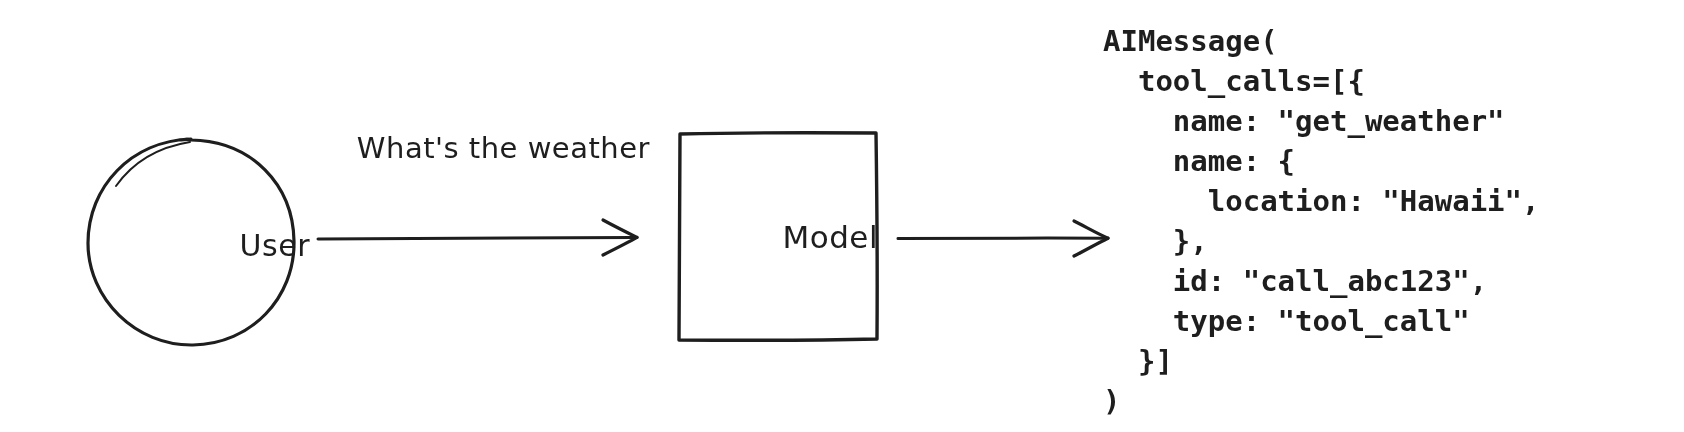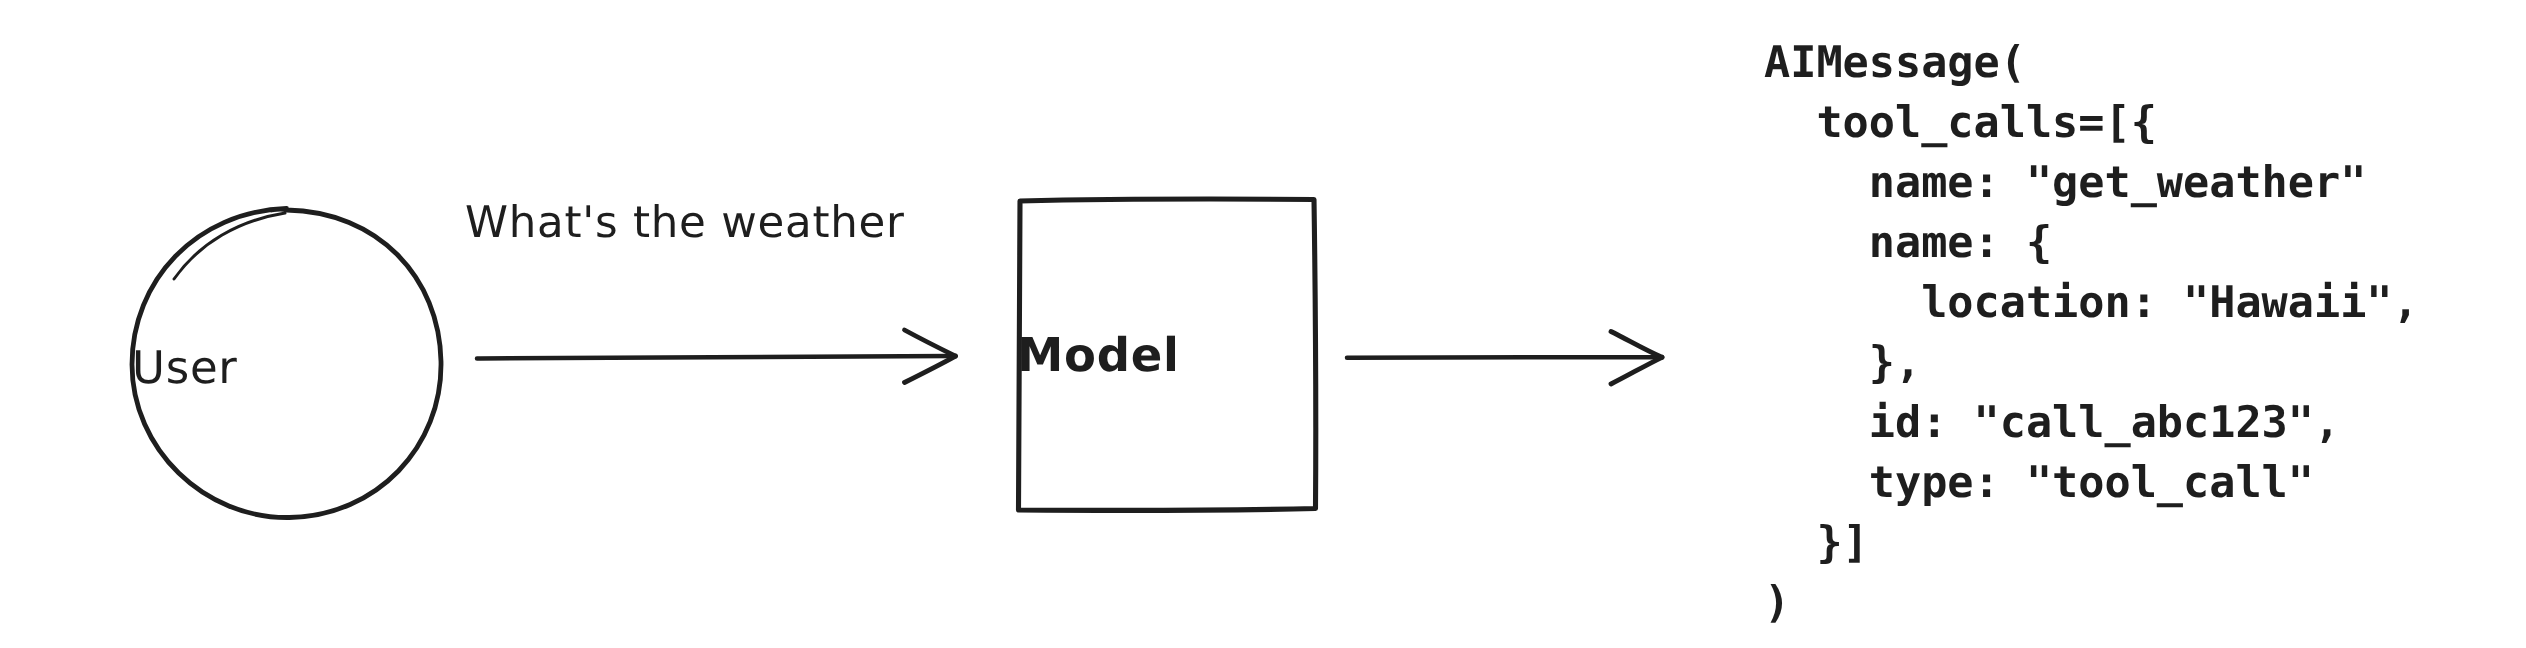--- a/index.html
+++ b/index.html
@@ -21,21 +21,21 @@
     top: 0;
   }
   svg.sketch path {
     fill: none;
     stroke: var(--stroke, #1e1e1e);
     stroke-linecap: round;
     stroke-linejoin: round;
   }
   .hand {
     position: absolute;
-    text-align: left;
+    text-align: right;
     color: var(--stroke, #1e1e1e);
     letter-spacing: 0.5px;
   }
   .user-label {
     left: 88px;
     top: 228px;
     width: 222px;
     font-size: 30px;
     line-height: 36px;
   }
@@ -45,25 +45,24 @@
     width: 340px;
     font-size: 29px;
     line-height: 43px;
   }
   .model-label {
     left: 678px;
     top: 219px;
     width: 200px;
     font-size: 31px;
     line-height: 36px;
-    font-weight: bold;
   }
   .code-block {
     position: absolute;
-    left: 1176px;
+    left: 1103px;
     top: 21px;
     font-family: "DejaVu Sans Mono", monospace;
     font-size: 29px;
     line-height: 40px;
     font-weight: bold;
     color: var(--stroke, #1e1e1e);
   }
   .code-line {
     white-space: pre;
     height: 40px;

